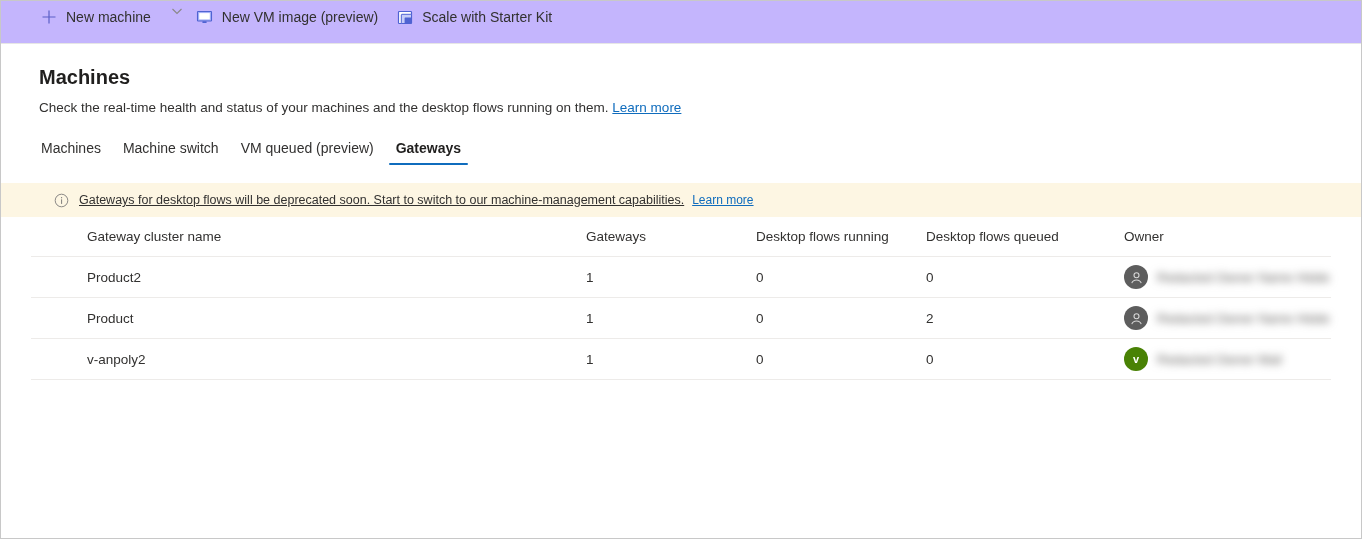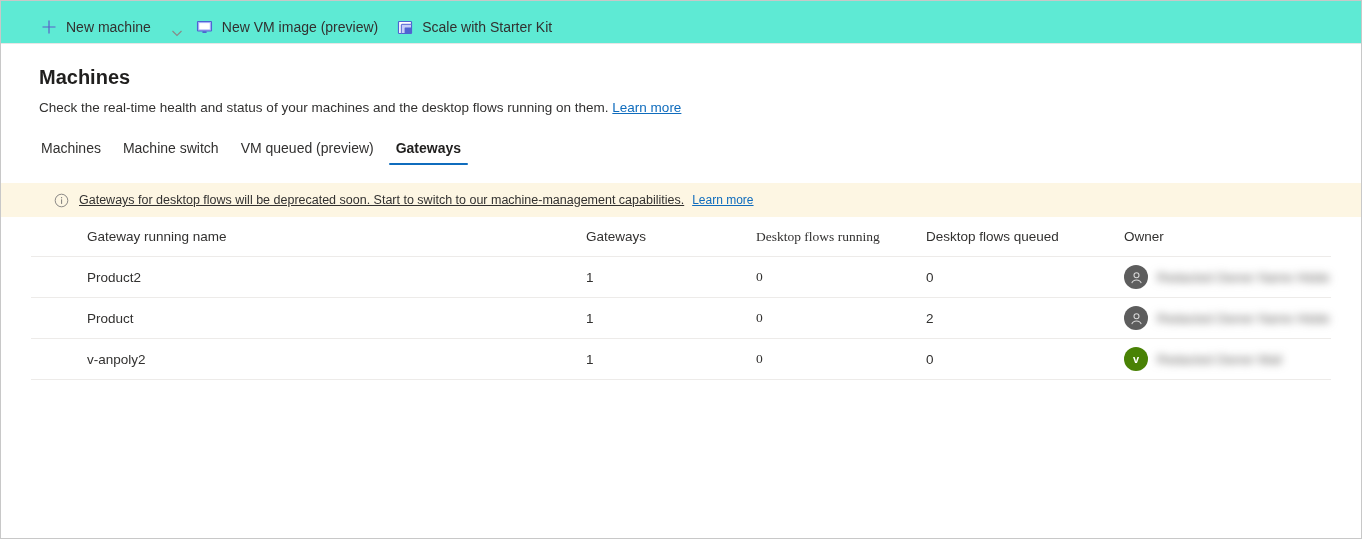--- a/index.html
+++ b/index.html
@@ -22,24 +22,24 @@
     box-sizing: border-box;
     border: 1px solid #c8c8c8;
     background: #ffffff;
     overflow: hidden;
   }
 
   
   .command-bar {
     height: 43px;
     box-sizing: border-box;
-    background: #5eead4;
+    background: #c4b5fd;
     border-bottom: 1px solid #e6e6e6;
     display: flex;
-    align-items: flex-end;
+    align-items: flex-start;
     padding-left: 30px;
     gap: 0px;
   }
   .cmd-btn {
     display: flex;
     align-items: center;
     height: 32px;
     padding: 0 9px;
     cursor: pointer;
     font-size: 14px;
@@ -168,21 +168,21 @@
   }
   .row.data {
     height: 41px;
     font-size: 13.5px;
     color: #323130;
     cursor: pointer;
   }
 
   .c-name   { width: 555px; padding-left: 56px; box-sizing: border-box; }
   .c-gw     { width: 170px; }
-  .c-run    { width: 170px; font-family: Liberation Serif, serif; }
+  .c-run    { width: 170px; }
   .c-queued { width: 170px; }
   .c-owner  { width: 205px; display: flex; align-items: center; margin-left: 28px; }
 
   .avatar {
     width: 24px;
     height: 24px;
     border-radius: 50%;
     flex: 0 0 auto;
     display: flex;
     align-items: center;
@@ -282,21 +282,21 @@
           <rect x="7" y="4" width="1.1" height="1.3" fill="#8a8886"></rect>
         </svg>
       </span>
       <span class="banner-text">Gateways for desktop flows will be deprecated soon. Start to switch to our machine-management capabilities.</span>
       <span class="link">Learn more</span>
     </div>
 
     <div class="table">
 
       <div class="row header">
-        <div class="c-name">Gateway running name</div>
+        <div class="c-name">Gateway cluster name</div>
         <div class="c-gw">Gateways</div>
         <div class="c-run">Desktop flows running</div>
         <div class="c-queued">Desktop flows queued</div>
         <div class="c-owner">Owner</div>
       </div>
 
       <div class="row data">
         <div class="c-name">Product2</div>
         <div class="c-gw">1</div>
         <div class="c-run">0</div>

